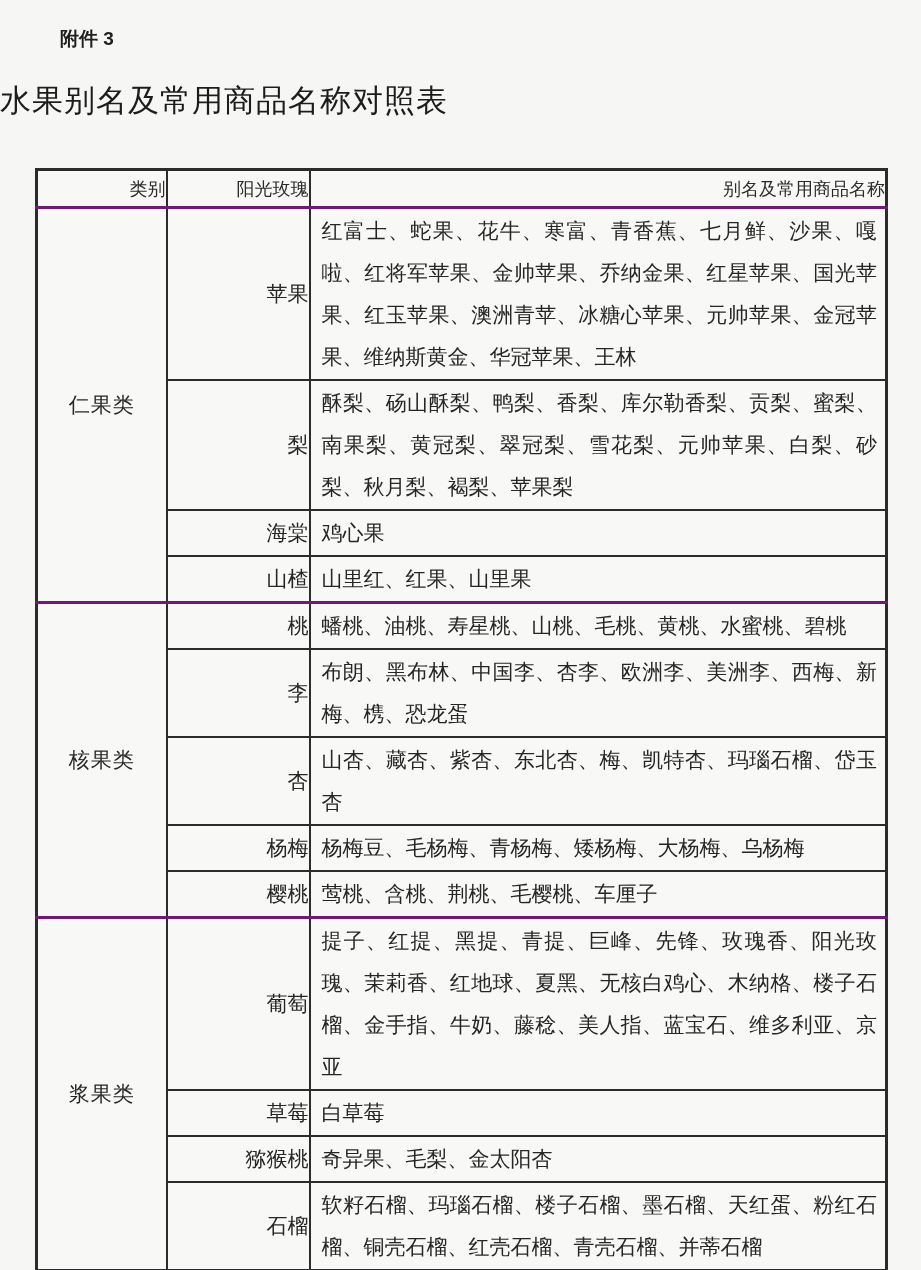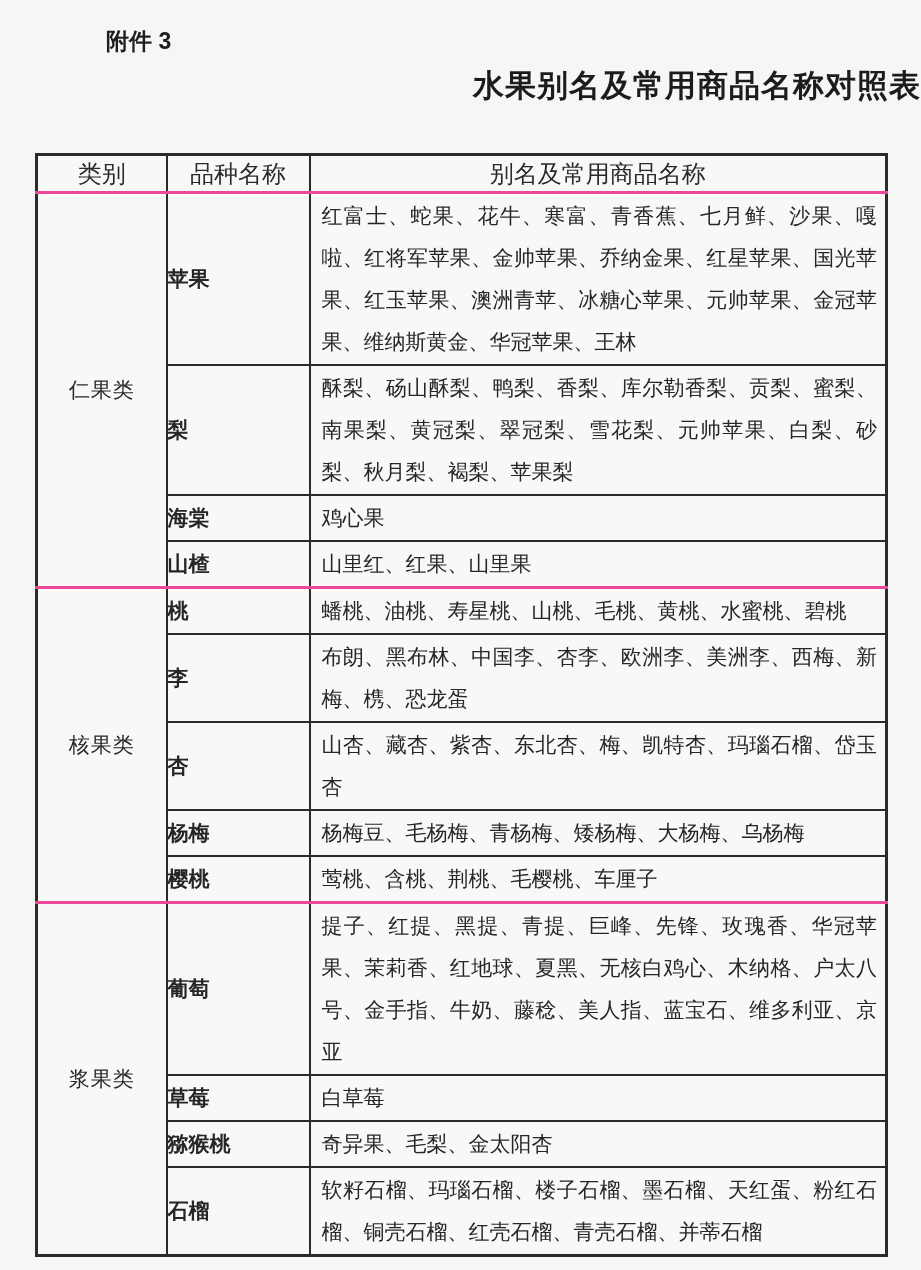--- a/index.html
+++ b/index.html
@@ -8,96 +8,95 @@
     position:relative;
     width:921px; height:1270px;
     margin:0 auto;
     background:#f6f6f4;
     color:#262626;
     font-family:"Liberation Serif","DejaVu Serif",serif;
     overflow:hidden;
   }
   .attachment {
     padding-top:26px;
-    margin-left:106px;
+    margin-left:60px;
     font-family:"Liberation Sans","DejaVu Sans",sans-serif;
     font-weight:bold;
-    font-size:23px;
+    font-size:19px;
     color:#1f1f1f;
   }
   .doc-title {
-    margin-top:8px;
-    text-align:right;
+    margin-top:28px;
+    text-align:left;
     font-family:"Liberation Sans","DejaVu Sans",sans-serif;
-    font-weight:bold;
+    font-weight:normal;
     font-size:31px;
     letter-spacing:1px;
     color:#1c1c1c;
   }
   table.fruit-table {
     margin:46px 0 0 35px;
     width:850px;
     border-collapse:collapse;
     table-layout:fixed;
     border:3px solid #2b2b2b;
     background:#f8f8f6;
   }
   col.c-cat { width:130px; }
   col.c-var { width:143px; }
   col.c-alias { width:577px; }
   th, td { border:2px solid #2b2b2b; }
   thead th {
     height:38px;
     font-weight:normal;
-    font-size:24px;
-    text-align:center;
+    font-size:18px;
+    text-align:right;
     vertical-align:middle;
     color:#2a2a2a;
   }
   td.cat-cell {
     text-align:center;
     vertical-align:middle;
     font-size:21px;
     letter-spacing:1px;
   }
   td.var-cell {
-    text-align:left;
+    text-align:right;
     vertical-align:middle;
     font-size:21px;
-    font-weight:bold;
   }
   td.alias-cell {
     font-size:21px;
     line-height:42px;
     padding:1px 8px 1px 11px;
     vertical-align:middle;
     text-align:justify;
     text-justify:inter-ideograph;
   }
-  tr.group-start td { border-top:3px solid #ec4899; }
+  tr.group-start td { border-top:3px solid #701a75; }
 </style>
 </head>
 <body>
 
 <div class="page">
 
   <div class="attachment">附件 3</div>
 
   <div class="doc-title">水果别名及常用商品名称对照表</div>
 
   <table class="fruit-table">
     <colgroup>
       <col class="c-cat">
         <col class="c-var">
         <col class="c-alias">
     </colgroup>
     <thead>
       <tr>
         <th>类别</th>
-        <th>品种名称</th>
+        <th>阳光玫瑰</th>
         <th>别名及常用商品名称</th>
       </tr>
     </thead>
     <tbody>
 
       <tr class="group-start">
         <td class="cat-cell" rowspan="4">仁果类</td>
         <td class="var-cell">苹果</td>
         <td class="alias-cell">红富士、蛇果、花牛、寒富、青香蕉、七月鲜、沙果、嘎啦、红将军苹果、金帅苹果、乔纳金果、红星苹果、国光苹果、红玉苹果、澳洲青苹、冰糖心苹果、元帅苹果、金冠苹果、维纳斯黄金、华冠苹果、王林</td>
       </tr>
@@ -132,21 +131,21 @@
         <td class="alias-cell">杨梅豆、毛杨梅、青杨梅、矮杨梅、大杨梅、乌杨梅</td>
       </tr>
       <tr>
         <td class="var-cell">樱桃</td>
         <td class="alias-cell">莺桃、含桃、荆桃、毛樱桃、车厘子</td>
       </tr>
 
       <tr class="group-start">
         <td class="cat-cell" rowspan="4">浆果类</td>
         <td class="var-cell">葡萄</td>
-        <td class="alias-cell">提子、红提、黑提、青提、巨峰、先锋、玫瑰香、华冠苹果、茉莉香、红地球、夏黑、无核白鸡心、木纳格、户太八号、金手指、牛奶、藤稔、美人指、蓝宝石、维多利亚、京亚</td>
+        <td class="alias-cell">提子、红提、黑提、青提、巨峰、先锋、玫瑰香、阳光玫瑰、茉莉香、红地球、夏黑、无核白鸡心、木纳格、楼子石榴、金手指、牛奶、藤稔、美人指、蓝宝石、维多利亚、京亚</td>
       </tr>
       <tr>
         <td class="var-cell">草莓</td>
         <td class="alias-cell">白草莓</td>
       </tr>
       <tr>
         <td class="var-cell">猕猴桃</td>
         <td class="alias-cell">奇异果、毛梨、金太阳杏</td>
       </tr>
       <tr>

